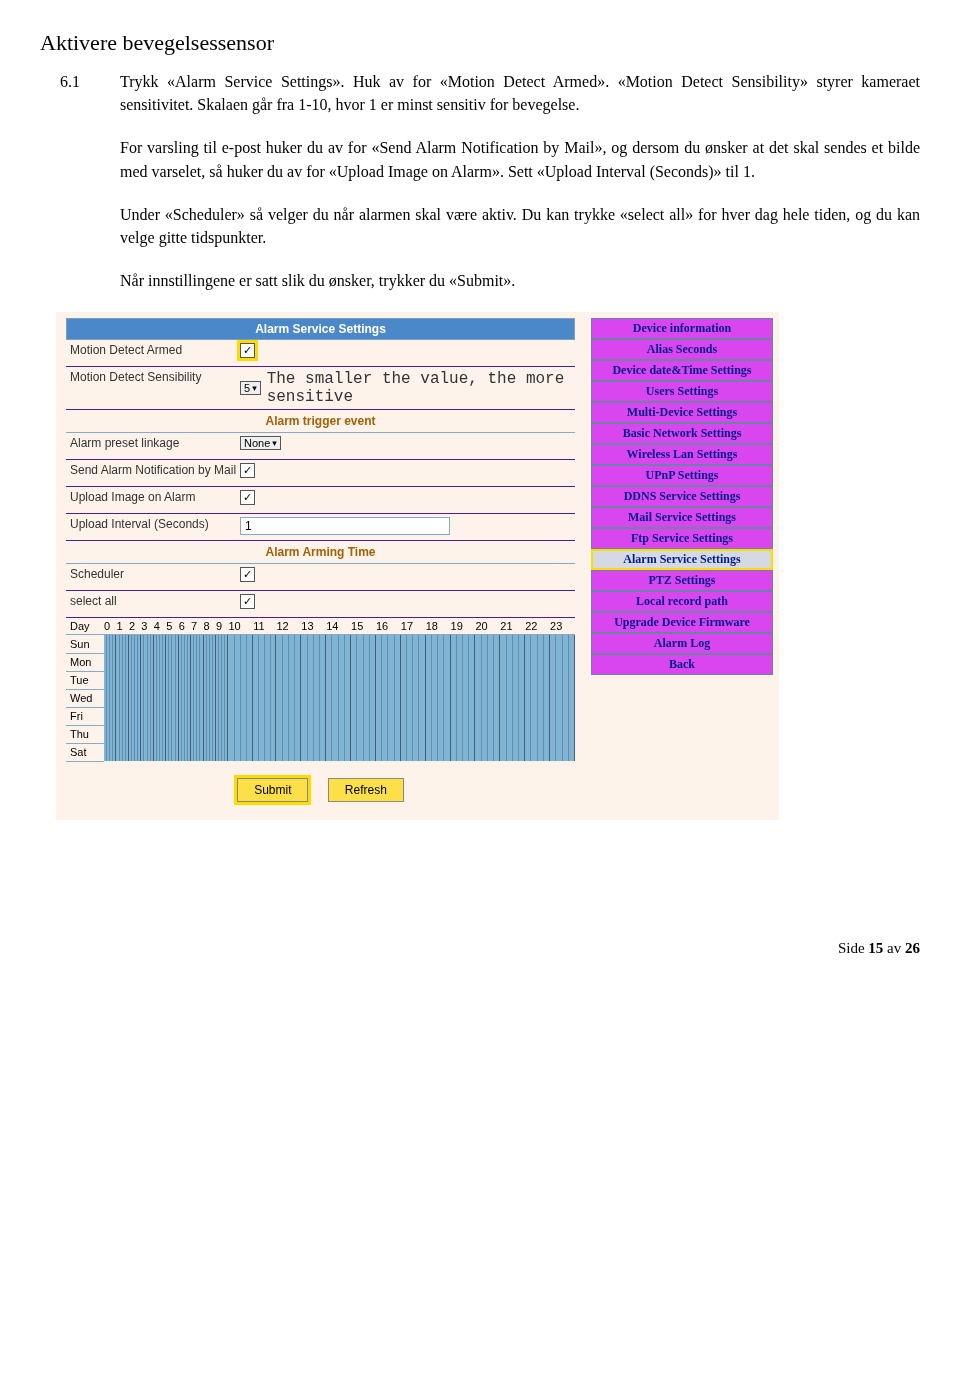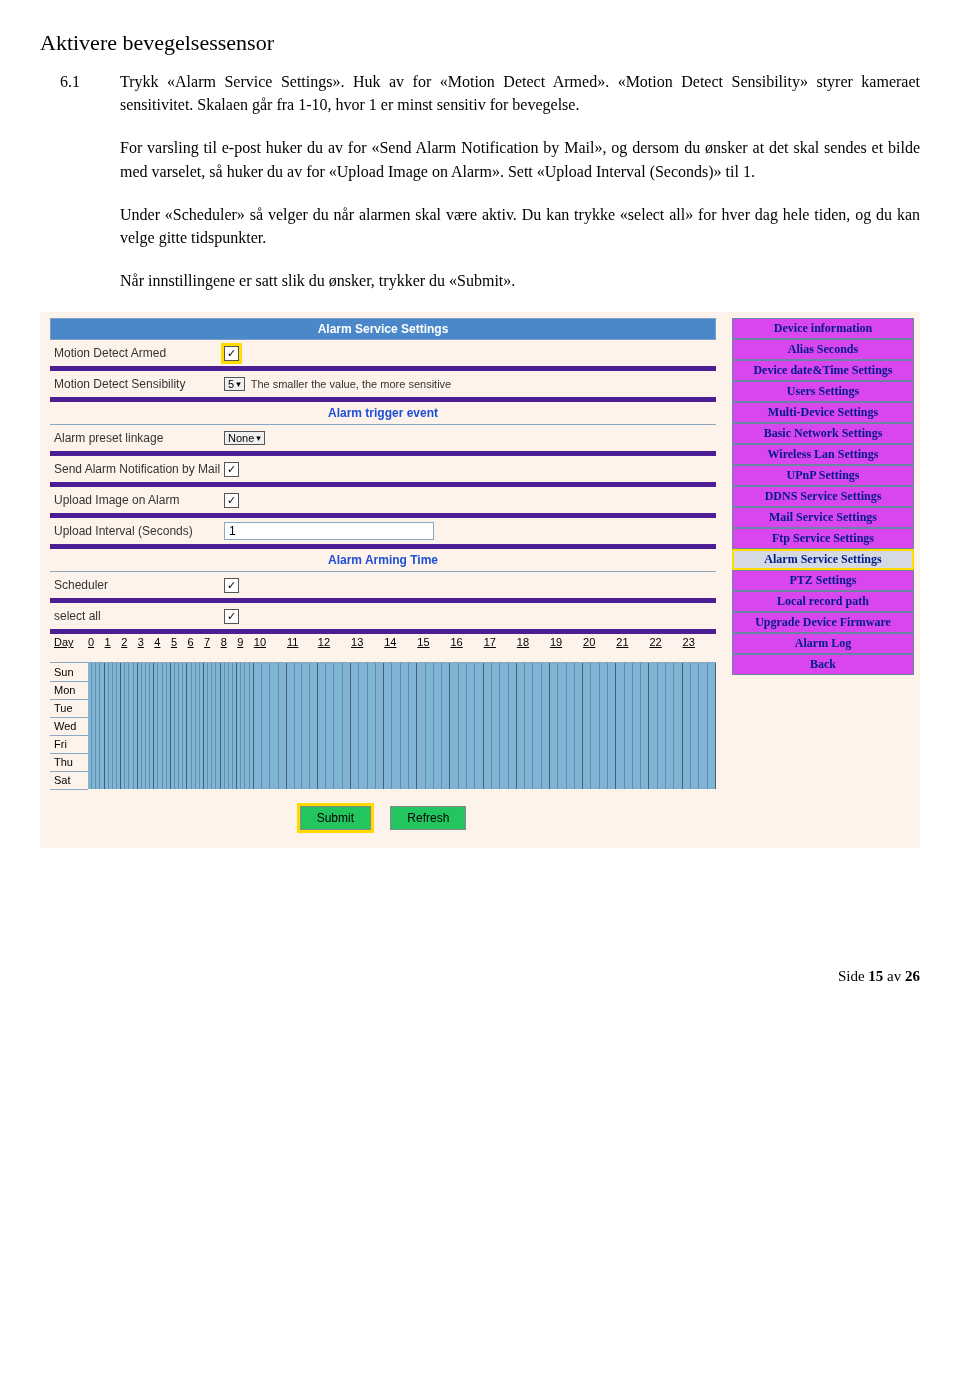--- a/index.html
+++ b/index.html
@@ -23,24 +23,24 @@
   .para {
     margin: 0 0 20px 0;
     text-align: justify;
   }
   .first-para {
     display: flex;
   }
   .first-para .num { flex: 0 0 60px; margin-left: -60px; }
   .first-para .txt { flex: 1; }
   .screenshot {
-    margin: 10px 0 0 0;
+    margin: 10px 0 0 16px;
     background: #fef3eb;
     border: none;
-    width: 880px;
+    width: 723px;
     font-family: Arial, Helvetica, sans-serif;
     font-size: 12px;
     display: flex;
     align-items: flex-start;
   }
   .main-panel {
     flex: 1;
     padding: 6px 10px 18px 10px;
   }
   .right-panel {
@@ -51,41 +51,41 @@
     background: #4b88c9;
     color: #fff;
     font-weight: bold;
     text-align: center;
     padding: 3px 0;
     font-size: 12px;
     border: 1px solid #7b9fc3;
   }
   .row {
     display: flex;
-    align-items: center;
-    border-bottom: 5px solid #4c1d95;
+    align-items: flex-start;
+    border-bottom: 1px solid #4c1d95;
     padding: 3px 4px;
     min-height: 20px;
   }
   .row .label {
     flex: 0 0 170px;
     color: #333;
   }
   .row .control {
     flex: 1;
     display: flex;
     align-items: center;
     gap: 6px;
   }
   .sub-header {
     font-weight: bold;
     text-align: center;
     padding: 4px 0;
     border-bottom: 1px solid #8aa8c4;
-    color: #1d4ed8;
+    color: #a16207;
   }
   .checkbox {
     width: 13px;
     height: 13px;
     border: 1px solid #555;
     display: inline-flex;
     align-items: center;
     justify-content: center;
     font-size: 11px;
     background: #fff;
@@ -106,22 +106,23 @@
     font-size: 9px;
   }
   .textfield {
     border: 1px solid #8aa8c4;
     padding: 1px 4px;
     background: #fff;
     display: inline-block;
     min-width: 200px;
   }
   .hint {
-    font-size: 11px;
+    font-size: 16px;
     color: #333;
+    font-family: Liberation Mono, monospace;
   }
   
   .sched-table {
     border-collapse: collapse;
     margin-top: 2px;
     width: 100%;
   }
   .sched-table th, .sched-table td {
     font-size: 11px;
     font-weight: normal;
@@ -129,23 +130,22 @@
     padding: 0;
   }
   .sched-table .day-col {
     width: 34px;
     text-align: left;
     padding-left: 4px;
     border-bottom: 1px solid #8aa8c4;
   }
   .sched-table .hour-head {
     border-bottom: 1px solid #8aa8c4;
-    padding-bottom: 14px;
+    padding-bottom: 2px;
     text-align: left;
-    text-decoration: underline;
   }
   .grid-cell-wrap {
     padding: 0;
   }
   .grid-cell {
     height: 18px;
     background: #7fb4d5;
     border-right: 1px solid #445e78;
     position: relative;
   }
@@ -161,21 +161,21 @@
   .grid-cell .sub span:last-child { border-right:none; }
   .sched-table tr.grid-row td.day-col {
     background: transparent;
     border-bottom: 1px solid #8aa8c4;
   }
   .buttons-row {
     text-align: center;
     margin-top: 16px;
   }
   .btn {
-    background: #22c55e;
+    background: #fde047;
     border: 1px solid #888;
     padding: 4px 16px;
     font-size: 12px;
     margin: 0 8px;
     font-family: inherit;
   }
   .btn.hl {
     outline: 3px solid #ffdb00;
   }
   

